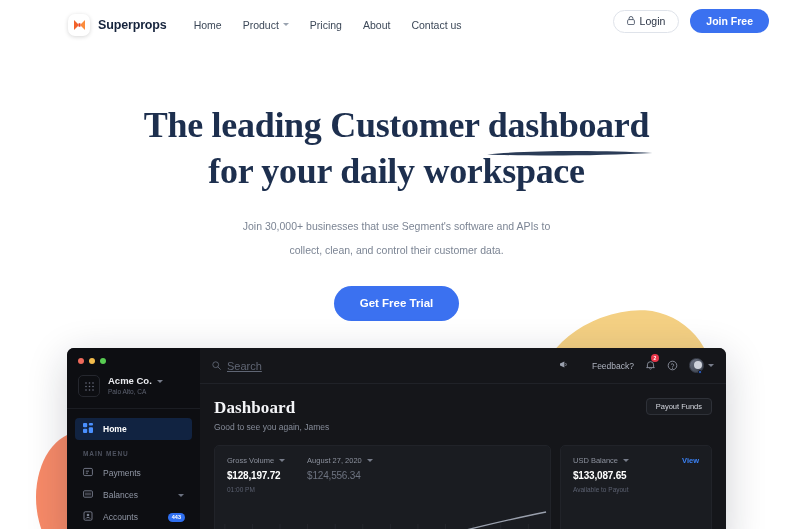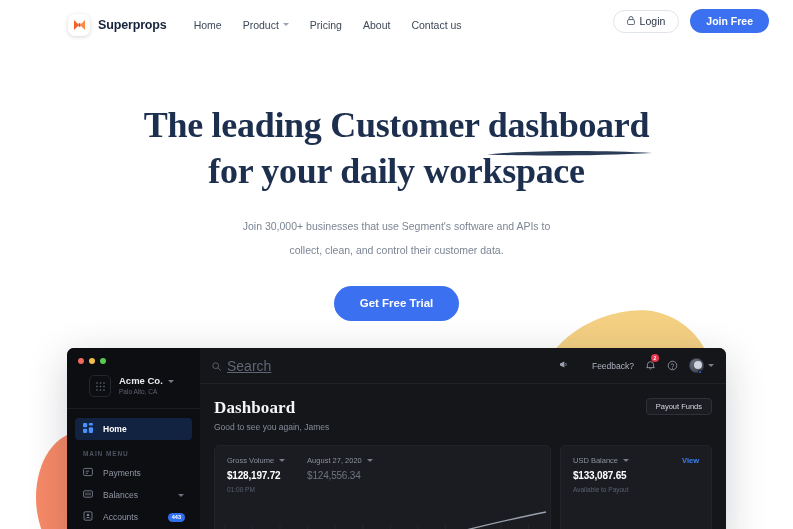--- a/index.html
+++ b/index.html
@@ -103,21 +103,21 @@
     z-index:10; box-shadow:0 10px 40px rgba(20,26,45,.20);
     display:flex;
   }
   .dash-side {
     width:133px; background:#0d0e12; flex:0 0 133px; position:relative;
   }
   .traffic { display:flex; gap:5px; padding:10px 0 0 11px; }
   .dot { width:6px; height:6px; border-radius:50%; }
   .d-r { background:#ef6a5b; } .d-y { background:#f2bb4c; } .d-g { background:#58cc52; }
 
-  .org { display:flex; align-items:center; padding:11px 0 0 22px; }
+  .org { display:flex; align-items:center; padding:11px 0 0 11px; }
   .org-ic {
     width:22px; height:22px; border-radius:5px; border:1px solid #25272e;
     display:flex; align-items:center; justify-content:center;
   }
   .org-txt { margin-left:8px; line-height:1.3; }
   .org-name { font-size:9.5px; color:#e9eaee; font-weight:bold; display:flex; align-items:center; gap:5px; }
   .org-sub { font-size:6.5px; color:#5d6270; margin-top:1px; }
   .mini-caret {
     display:inline-block; border-left:3px solid transparent;
     border-right:3px solid transparent; border-top:3px solid #777c8a;
@@ -142,21 +142,21 @@
   .nav-item .chev {
     position:absolute; right:8px; border-left:3px solid transparent;
     border-right:3px solid transparent; border-top:3px solid #6b7180;
   }
 
   .dash-main { flex:1; position:relative; background:#15161a; }
   .dash-top {
     height:36px; display:flex; align-items:center;
     border-bottom:1px solid #202228; padding:0 12px;
   }
-  .srch { display:flex; align-items:center; gap:6px; font-size:14px; color:#5f6573;text-decoration:underline; }
+  .srch { display:flex; align-items:center; gap:6px; font-size:11px; color:#5f6573;text-decoration:underline; }
   .top-right { margin-left:auto; display:flex; align-items:center; gap:11px; }
   .fb { display:flex; align-items:center; gap:23px; font-size:8.5px; color:#aeb3bf; cursor:pointer; }
   .bell-wrap { position:relative; cursor:pointer; }
   .bell-badge {
     position:absolute; top:-3px; right:-3px; background:#e8374a; color:#fff;
     font-size:5px; font-weight:bold; border-radius:50%;
     width:8px; height:8px; display:flex; align-items:center; justify-content:center;
   }
   .avatar-wrap { position:relative; display:flex; align-items:center; gap:4px; cursor:pointer; }
   .avatar {

